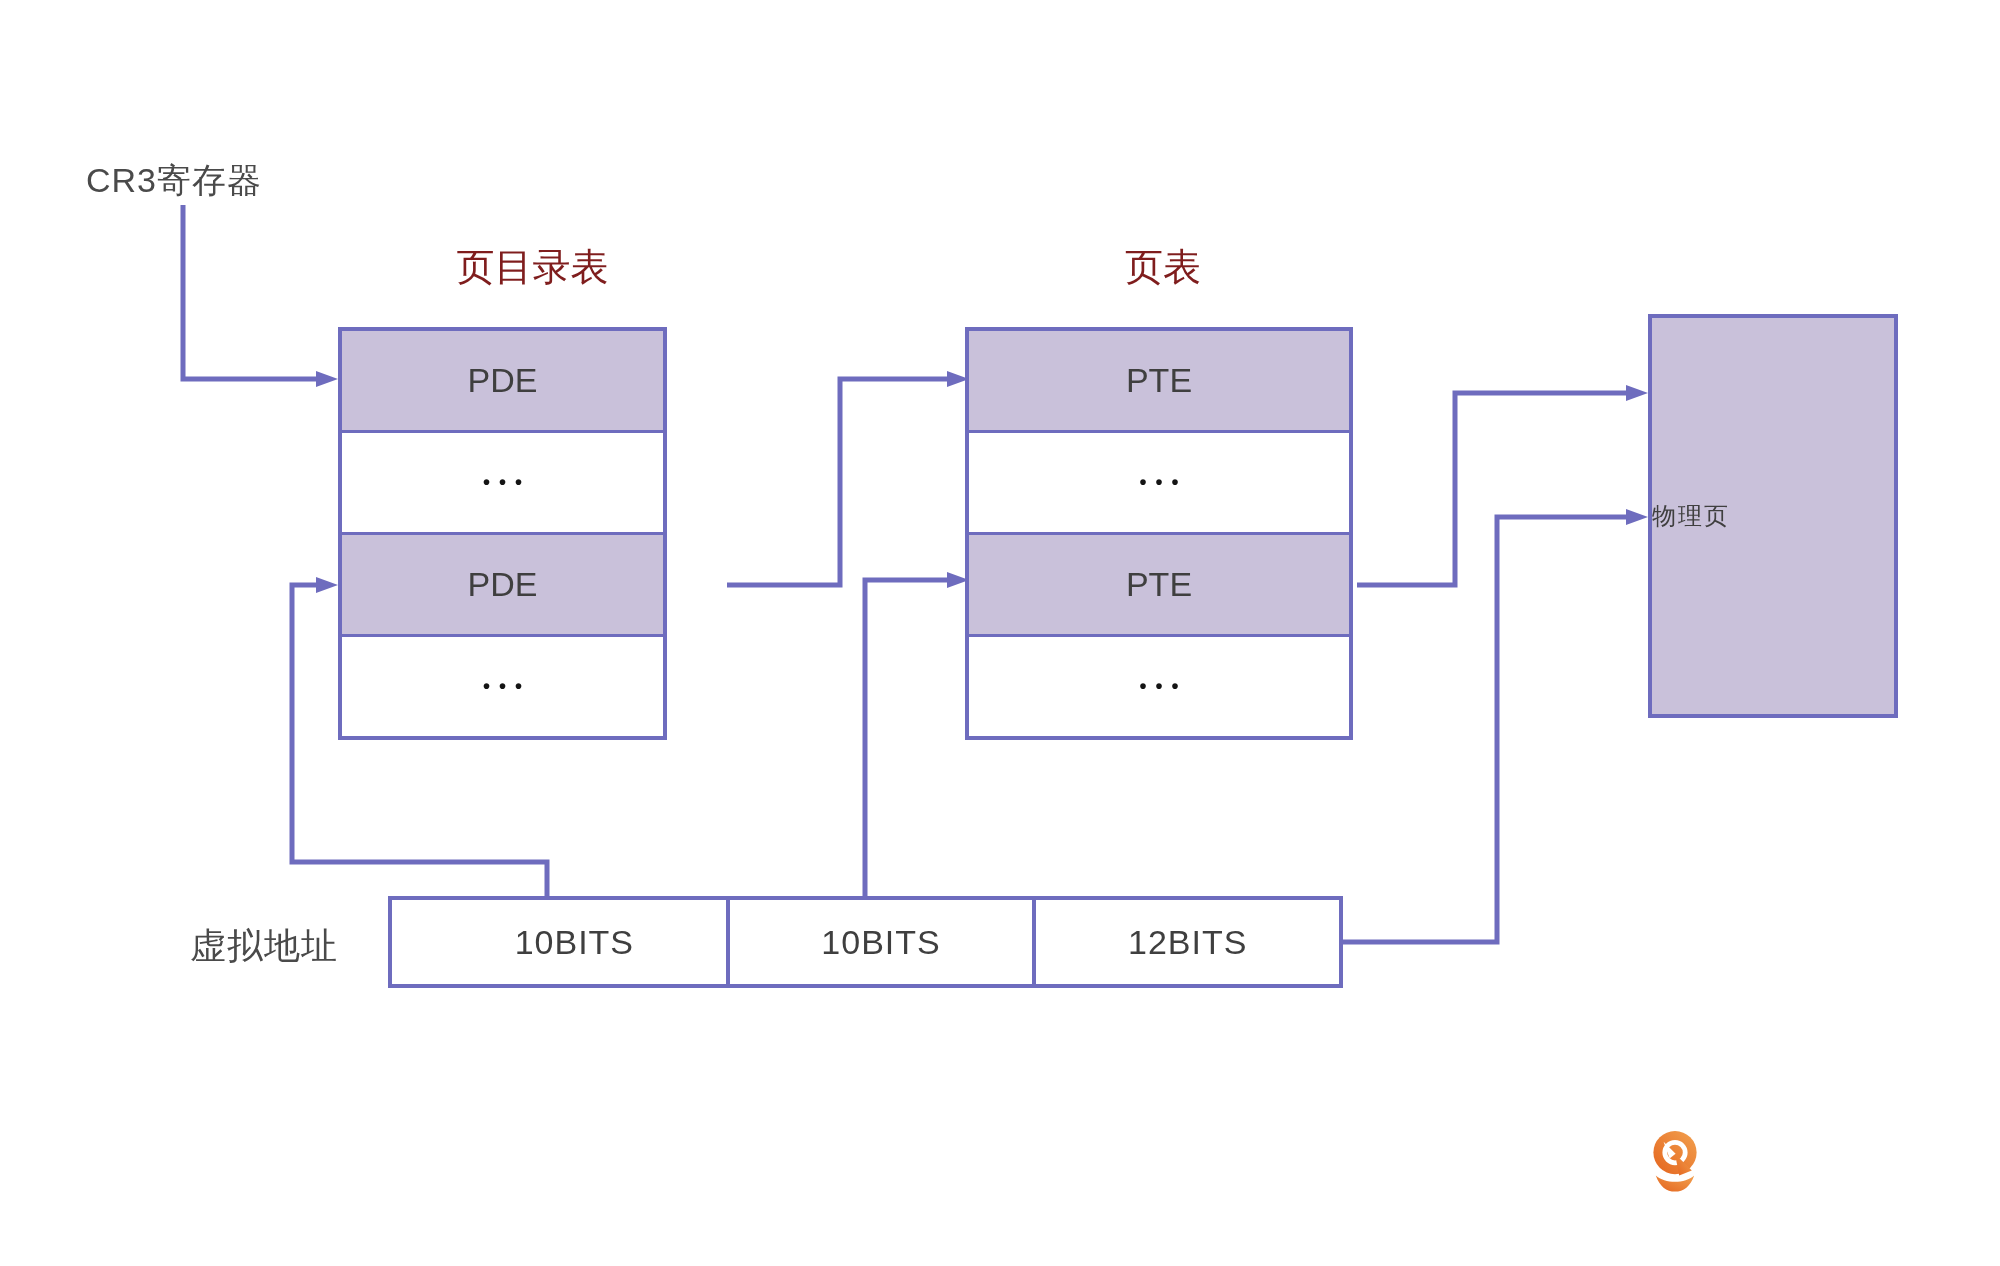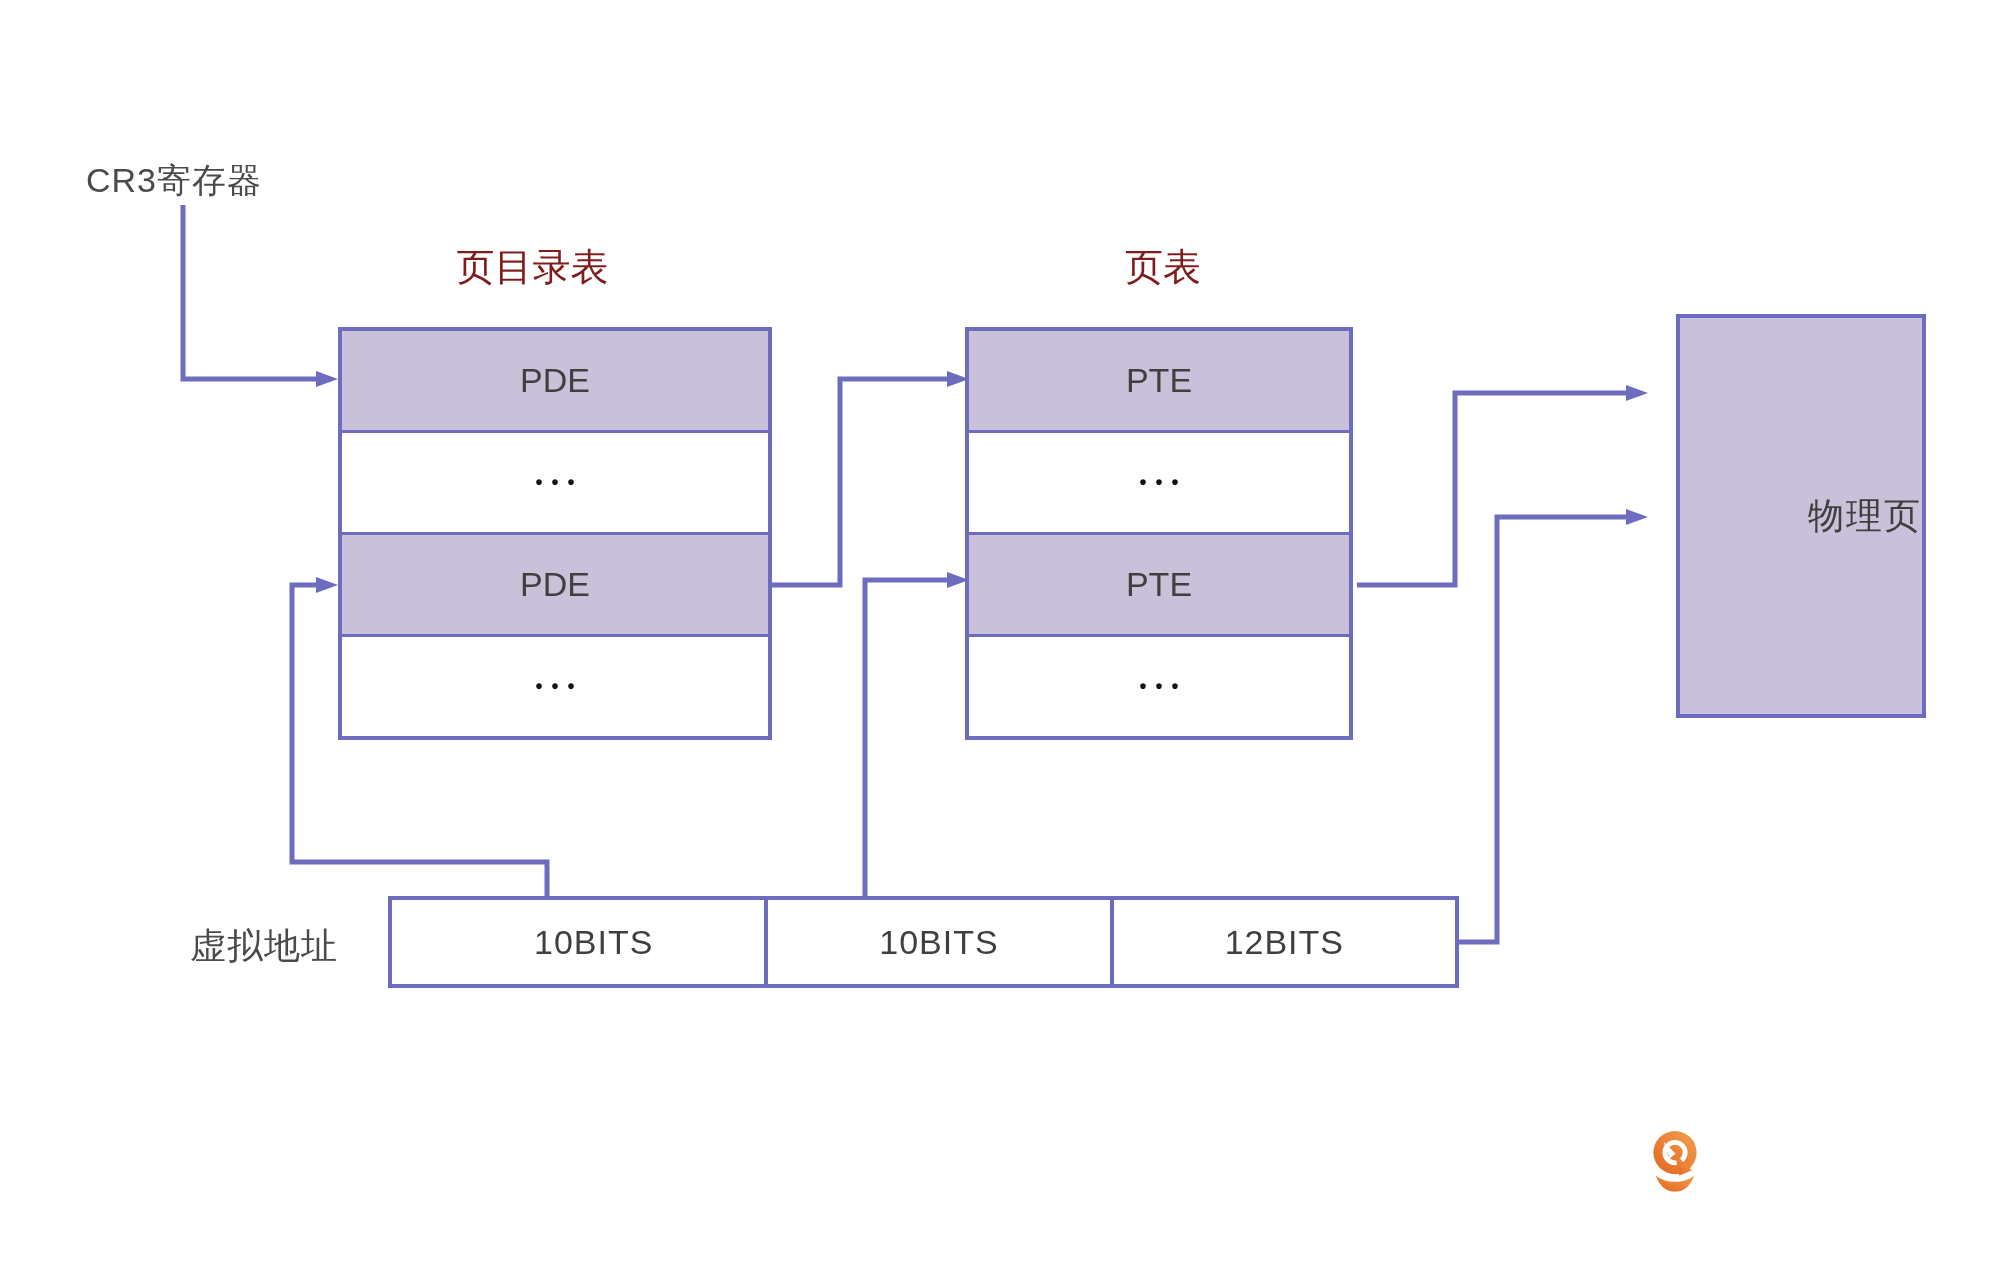--- a/index.html
+++ b/index.html
@@ -57,27 +57,26 @@
   .ptable .row.hl{background:var(--fill);}
   .ptable .row.dots{font-size:20px;letter-spacing:9px;color:#141414;font-weight:bold;}
   .ptable .row.dots span{padding-left:9px;}
 
   .phys-box{
     position:absolute;
     border:4px solid var(--line);
     background:var(--fill);
     display:flex;
     align-items:center;
-    justify-content:flex-end;
-    font-size:36px;
+    justify-content:flex-start;
+    font-size:24px;
     color:var(--text);
     z-index:2;
     box-sizing:border-box;
     letter-spacing:2px;
-    margin-left:28px;
   }
   .va-row{
     position:absolute;
     display:flex;
     border:4px solid var(--line);
     background:#fff;
     z-index:2;
     box-sizing:border-box;
   }
   .va-cell{
@@ -121,21 +120,21 @@
   <polyline points="547,896 547,862 292,862 292,585 316,585" marker-end="url(#arr)"></polyline>
   <polyline points="727,585 840,585 840,379 947,379" marker-end="url(#arr)"></polyline>
   <polyline points="865,896 865,580 947,580" marker-end="url(#arr)"></polyline>
   <polyline points="1357,585 1455,585 1455,393 1626,393" marker-end="url(#arr)"></polyline>
   <polyline points="1343,942 1497,942 1497,517 1626,517" marker-end="url(#arr)"></polyline>
 </svg>
 
 <div class="diagram-label" style="left:86px;top:158px;">CR3寄存器</div>
 
 <div class="table-title" style="left:338px;top:242px;width:389px;">页目录表</div>
-<div class="ptable" style="left:338px;top:327px;width:434px;height:413px;">
+<div class="ptable" style="left:338px;top:327px;width:329px;height:413px;">
   <div class="row hl">
     <span>PDE</span>
   </div>
   <div class="row dots">
     <span>•••</span>
   </div>
   <div class="row hl">
     <span>PDE</span>
   </div>
   <div class="row dots">
@@ -157,21 +156,21 @@
   <div class="row dots">
     <span>•••</span>
   </div>
 </div>
 
 <div class="phys-box" style="left:1648px;top:314px;width:250px;height:404px;">
   <span>物理页</span>
 </div>
 
 <div class="diagram-label" style="left:190px;top:922px;font-size:36px;">虚拟地址</div>
-<div class="va-row" style="left:388px;top:896px;width:1071px;height:92px;padding-left:31px;">
+<div class="va-row" style="left:388px;top:896px;width:955px;height:92px;padding-left:31px;">
   <div class="va-cell">
     <span>10BITS</span>
   </div>
   <div class="va-cell">
     <span>10BITS</span>
   </div>
   <div class="va-cell">
     <span>12BITS</span>
   </div>
 </div>

